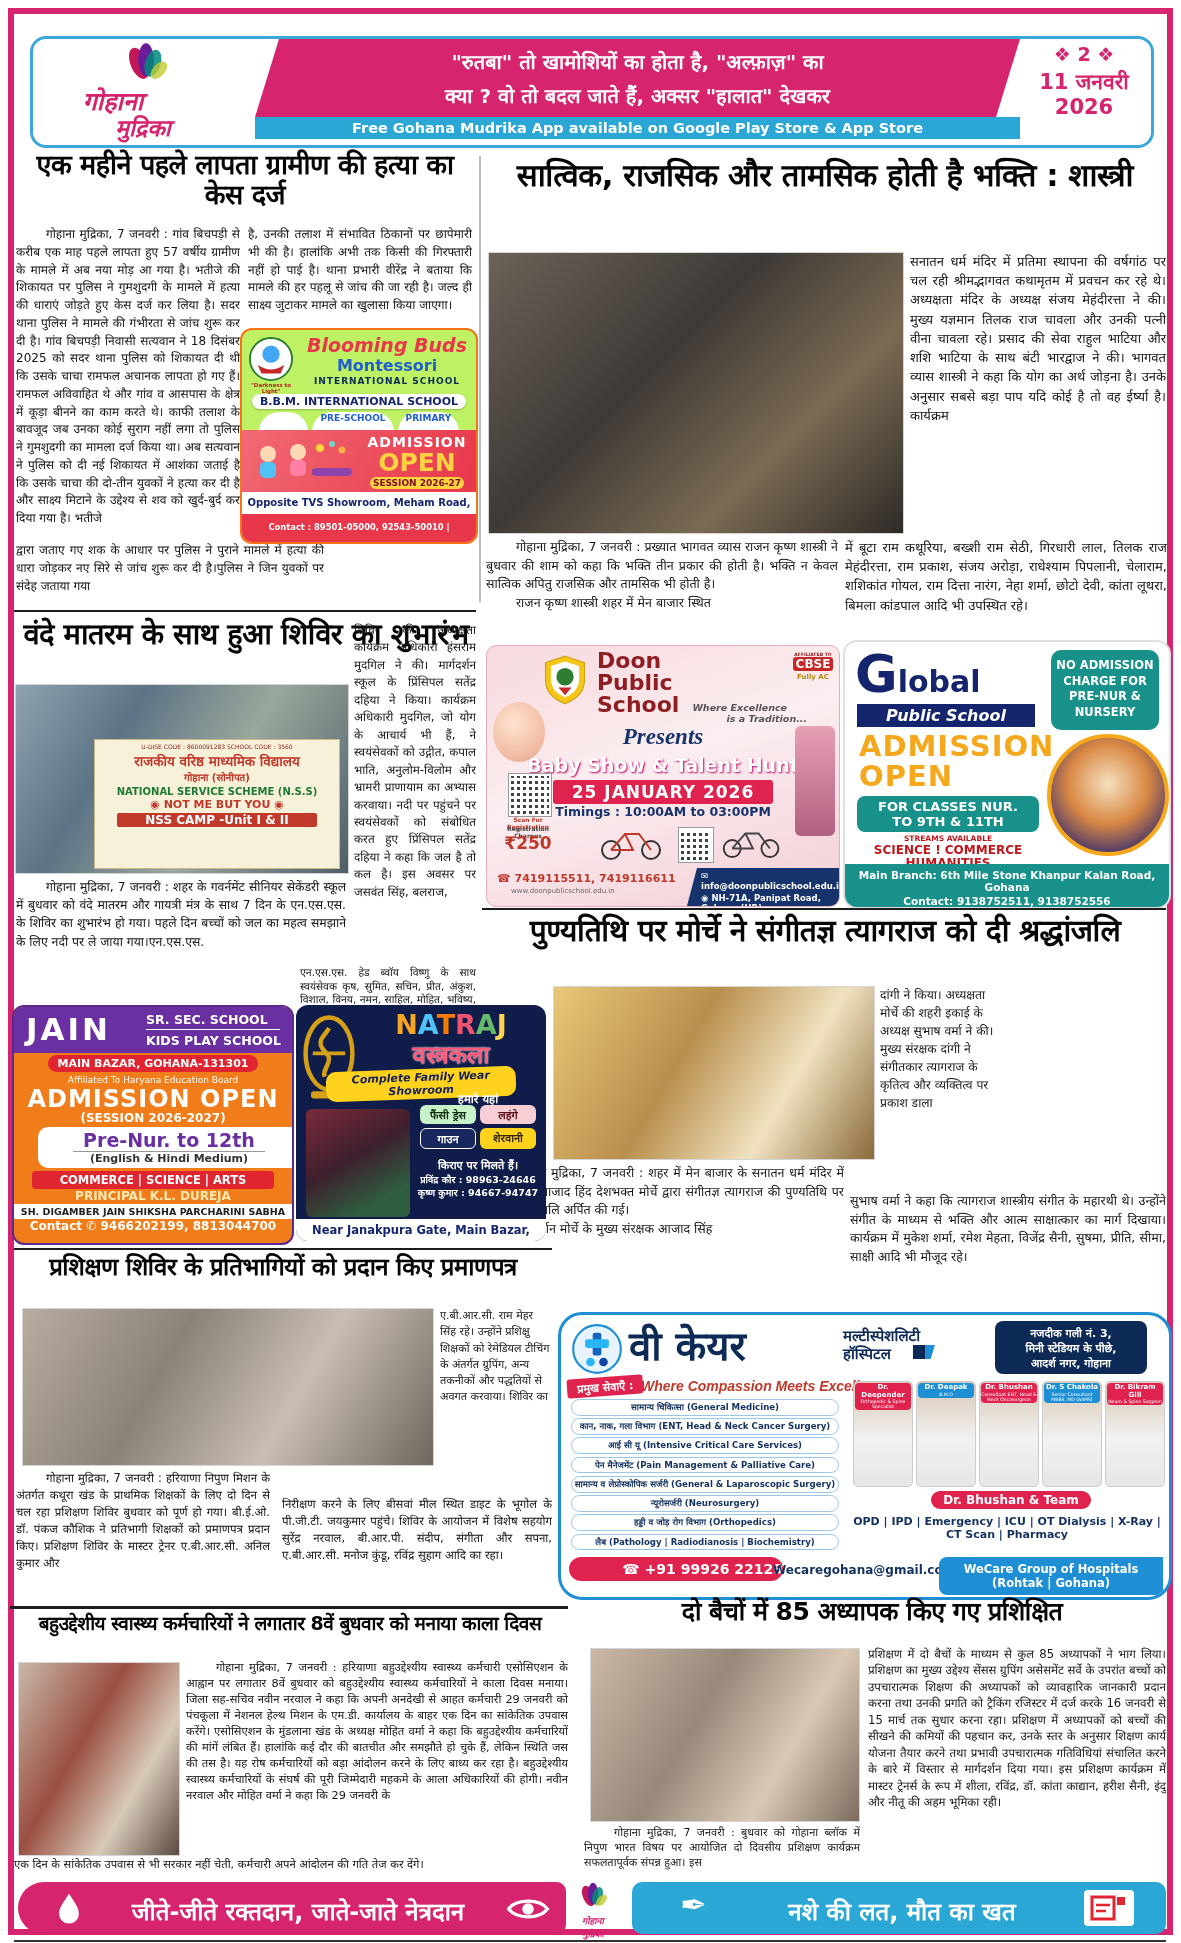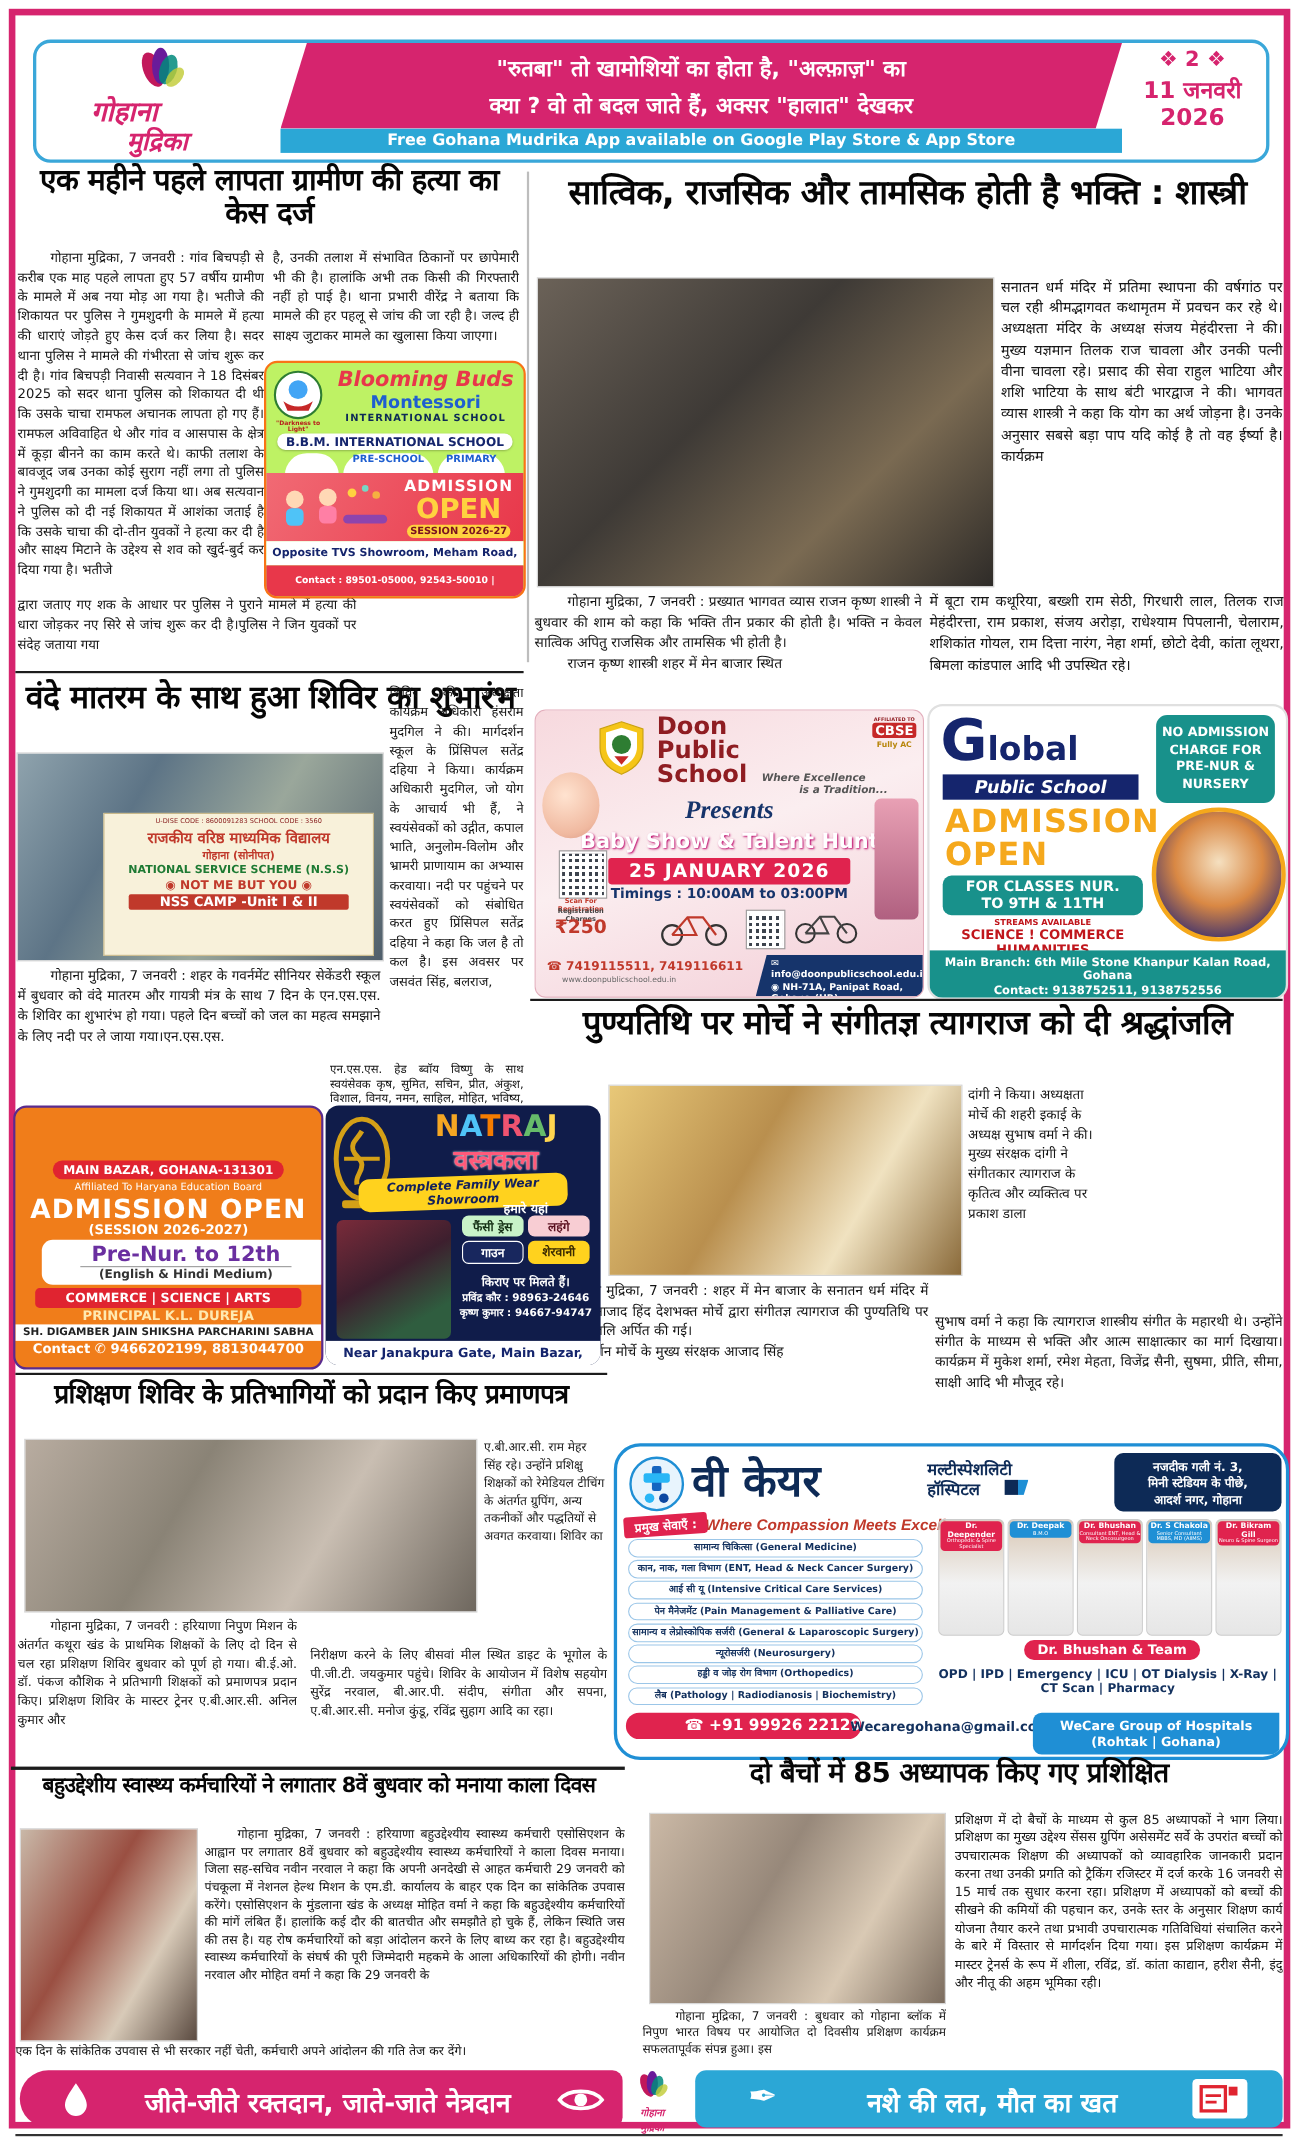--- a/index.html
+++ b/index.html
@@ -216,20 +216,26 @@
   <div class="abs hl" style="left:482px;top:914px;width:686px;font-size:30px;">पुण्यतिथि पर मोर्चे ने संगीतज्ञ त्यागराज को दी श्रद्धांजलि</div>
   <div class="abs ph ph4" style="left:553px;top:986px;width:320px;height:172px;"></div>
   <div class="abs bt" style="left:880px;top:986px;width:118px;height:200px;font-size:12.2px;text-align:left;">दांगी ने किया। अध्यक्षता मोर्चे की शहरी इकाई के अध्यक्ष सुभाष वर्मा ने की। मुख्य संरक्षक दांगी ने संगीतकार त्यागराज के कृतित्व और व्यक्तित्व पर प्रकाश डाला</div>
   <div class="abs" style="left:486px;top:1164px;width:358px;height:128px;overflow:hidden;">
     <div class="bt ind" style="font-size:12.5px;">गोहाना मुद्रिका, 7 जनवरी : शहर में मेन बाजार के सनातन धर्म मंदिर में बुधवार को आजाद हिंद देशभक्त मोर्चे द्वारा संगीतज्ञ त्यागराज की पुण्यतिथि पर उनको श्रद्धांजलि अर्पित की गई।</div>
     <div class="bt ind" style="font-size:12.5px;">मार्गदर्शन मोर्चे के मुख्य संरक्षक आजाद सिंह</div>
   </div>
   <div class="abs bt" style="left:850px;top:1192px;width:316px;height:102px;font-size:12.5px;">सुभाष वर्मा ने कहा कि त्यागराज शास्त्रीय संगीत के महारथी थे। उन्होंने संगीत के माध्यम से भक्ति और आत्म साक्षात्कार का मार्ग दिखाया। कार्यक्रम में मुकेश शर्मा, रमेश मेहता, विजेंद्र सैनी, सुषमा, प्रीति, सीमा, साक्षी आदि भी मौजूद रहे।</div>
 
   <div class="abs" style="left:12px;top:1005px;width:278px;height:236px;border-radius:12px;overflow:hidden;border:2px solid #5a2b8e;background:#f07d1a;">
+    <div class="abs" style="left:0;top:0;width:278px;height:46px;background:#6a2fa0;">
+      <span class="abs b w" style="left:12px;top:4px;font-size:31px;letter-spacing:3px;">JAIN</span>
+      <div class="abs b w" style="left:132px;top:5px;font-size:12.5px;">SR. SEC. SCHOOL</div>
+      <div class="abs" style="left:132px;top:22px;width:134px;height:1px;background:#fff;"></div>
+      <div class="abs b w" style="left:132px;top:26px;font-size:12.5px;">KIDS PLAY SCHOOL</div>
+    </div>
     <div class="abs c b w" style="left:34px;top:48px;width:210px;background:#e02430;border-radius:12px;font-size:11px;padding:2px 0;">MAIN BAZAR, GOHANA-131301</div>
     <div class="abs c w" style="left:0;top:68px;width:278px;font-size:9px;">Affiliated To Haryana Education Board</div>
     <div class="abs c b w" style="left:0;top:78px;width:278px;font-size:24px;letter-spacing:1px;">ADMISSION OPEN</div>
     <div class="abs c b w" style="left:0;top:104px;width:278px;font-size:12px;">(SESSION 2026-2027)</div>
     <div class="abs c" style="left:24px;top:120px;width:230px;background:#fff;border-radius:10px;padding:2px 16px 3px;">
       <div class="b" style="color:#6a2fa0;font-size:19px;border-bottom:1px solid #999;display:inline-block;padding:0 10px;">Pre-Nur. to 12th</div>
       <div class="b" style="color:#333;font-size:11px;">(English &amp; Hindi Medium)</div>
     </div>
     <div class="abs c b w" style="left:18px;top:164px;width:242px;background:#e02430;border-radius:4px;font-size:11.5px;padding:2px 0;">COMMERCE | SCIENCE | ARTS</div>
     <div class="abs c b" style="left:0;top:182px;width:278px;color:#ffe9b0;font-size:12px;">PRINCIPAL K.L. DUREJA</div>
@@ -283,21 +289,21 @@
         <rect x="20" y="9" width="8" height="21" rx="2" fill="#1565c0"></rect>
         <rect x="13" y="15" width="22" height="8" rx="2" fill="#29b6f6"></rect>
         <circle cx="18" cy="36" r="4" fill="#29b6f6"></circle>
           <circle cx="30" cy="36" r="4" fill="#0d47a1"></circle>
       </svg>
     </span>
     <div class="abs b" style="left:68px;top:2px;width:210px;color:#0d2a56;font-size:40px;">वी केयर</div>
     <div class="abs b" style="left:282px;top:10px;color:#0d2a56;font-size:15px;">मल्टीस्पेशलिटी</div>
     <div class="abs b" style="left:282px;top:28px;color:#0d2a56;font-size:15px;">हॉस्पिटल</div>
     <div class="abs" style="left:352px;top:30px;width:22px;height:14px;background:linear-gradient(90deg,#0d2a56 55%,#1f8fd5 55%);clip-path:polygon(0 0,100% 0,80% 100%,0 100%);"></div>
-    <div class="abs c b w" style="left:452px;top:6px;width:148px;background:#0d2a56;border-radius:8px;padding:4px 2px;">
+    <div class="abs c b w" style="left:434px;top:6px;width:148px;background:#0d2a56;border-radius:8px;padding:4px 2px;">
       <div style="font-size:11px;">नजदीक गली नं. 3,</div>
       <div style="font-size:11px;">मिनी स्टेडियम के पीछे,</div>
       <div style="font-size:11px;">आदर्श नगर, गोहाना</div>
     </div>
     <div class="abs b" style="left:80px;top:46px;width:280px;color:#c0392b;font-size:14px;font-style:italic;font-family:Liberation Sans, sans-serif;margin-top:17px;">Where Compassion Meets Excellence</div>
     <div class="abs b w" style="left:6px;top:62px;background:#e0234e;font-size:11px;padding:2px 10px;border-radius:3px;transform:rotate(-4deg);">प्रमुख सेवाएँ :</div>
     <div class="abs" style="left:10px;top:84px;width:268px;display:flex;flex-direction:column;gap:2.5px;">
       <div class="svc">सामान्य चिकित्सा (General Medicine)</div>
       <div class="svc">कान, नाक, गला विभाग (ENT, Head &amp; Neck Cancer Surgery)</div>
       <div class="svc">आई सी यू (Intensive Critical Care Services)</div>

